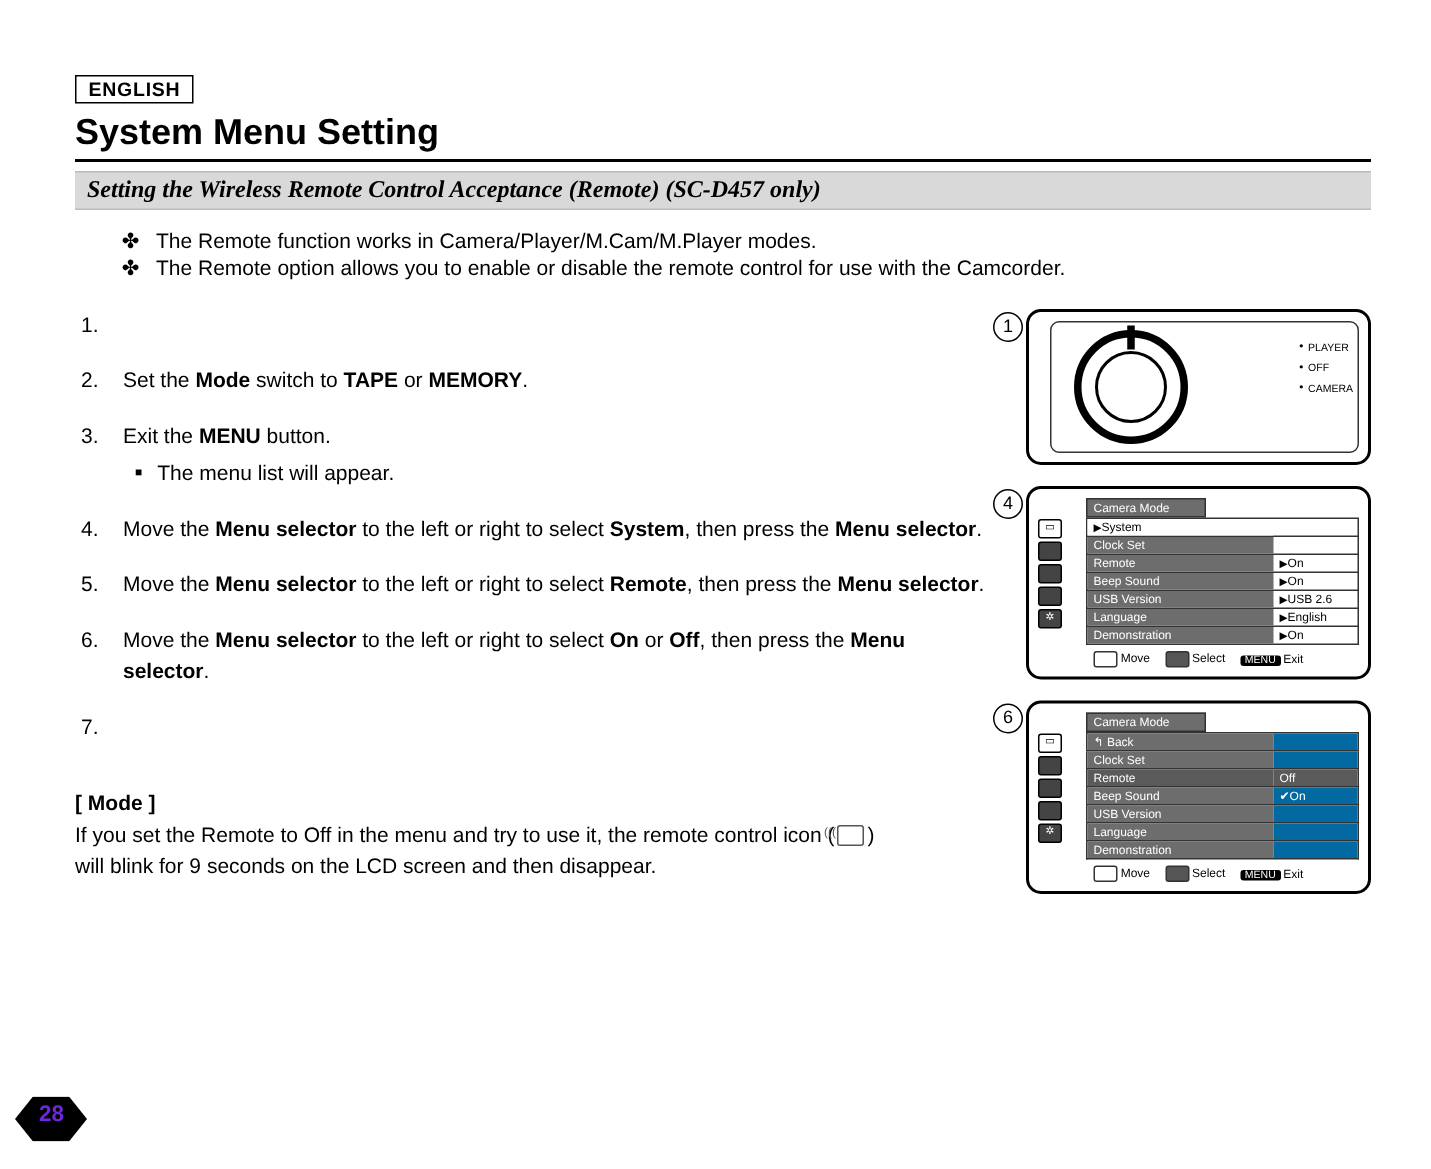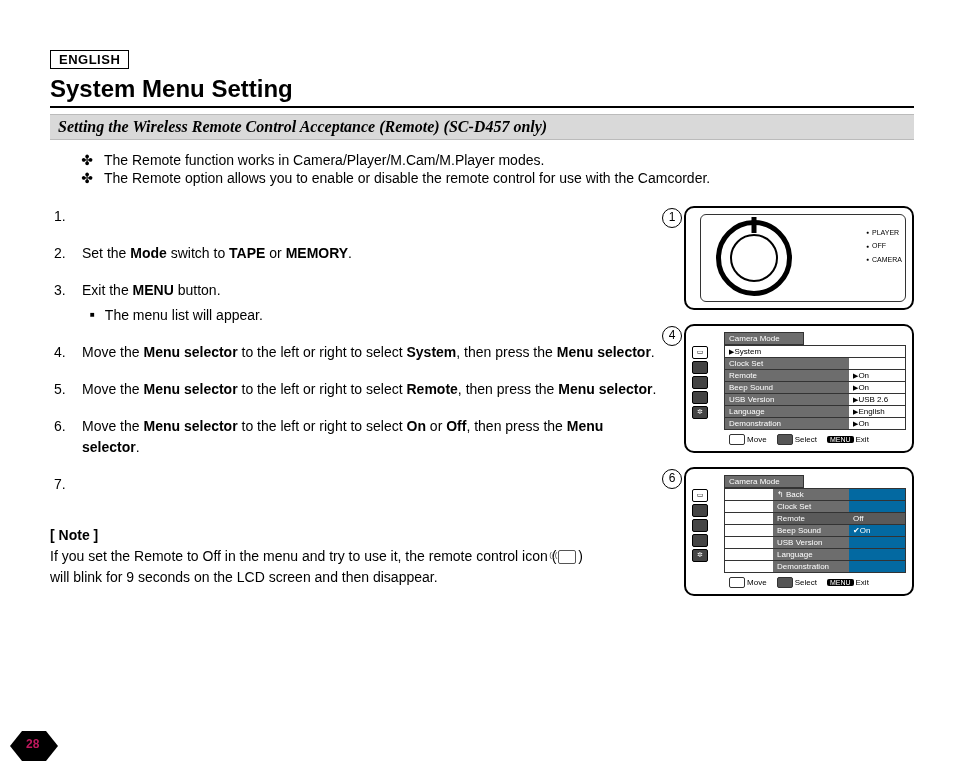--- a/index.html
+++ b/index.html
@@ -229,38 +229,38 @@
   .mini-icon.white { background:#fff; }
   .menu-pill {
     display: inline-block;
     background: #000; color: #fff;
     font-size: 7px;
     padding: 0 3px;
     border-radius: 2px;
     margin-right: 2px;
   }
   
-  .osd6 .osd-cell-l { background:#6d6d6d; color:#fff;margin-left:48px; }
+  .osd6 .osd-cell-l { background:#6d6d6d; color:#fff; }
   .osd6 .osd-row.highlight .osd-cell-l { background:#5a5a5a; }
   .osd6 .optcol {
     width: 48px;
     background:#0369a1;
     color:#fff;
     padding:1px 4px;
     font-size:8px;
   }
   .osd6 .optcol.sel { background:#5a5a5a; }
 
   .page-num {
     position: absolute;
     left: 26px;
     bottom: 28px;
     font-weight: bold;
-    color: #be185d;
-    font-size: 12px;
+    color: #6d28d9;
+    font-size: 15px;
     z-index: 2;
     margin-top: 44px;
   }
   .page-num-bg {
     position: absolute;
     left: 10px; bottom: 18px;
     width: 48px; height: 30px;
     background: #000;
     clip-path: polygon(0 50%, 25% 0, 75% 0, 100% 50%, 75% 100%, 25% 100%);
   }
@@ -332,21 +332,21 @@
         <span>
           <span>Move the </span><b>Menu selector</b><span> to the left or right to select </span><b>On</b><span> or </span><b>Off</b><span>, then press the </span><b>Menu selector</b><span>.</span>
         </span>
       </div>
 
       <div class="step">
           <span class="num">7.</span>
       </div>
 
       <div class="note-block">
-        <div class="note-label">[ Note ]</div>
+        <div class="note-label">[ Mode ]</div>
         <div>
           <span>If you set the Remote to Off in the menu and try to use it, the remote control icon (</span><span class="remote-icon"></span><span>)</span>
         </div>
         <div>will blink for 9 seconds on the LCD screen and then disappear.</div>
       </div>
 
     </div>
 
     <div class="figures">
 

